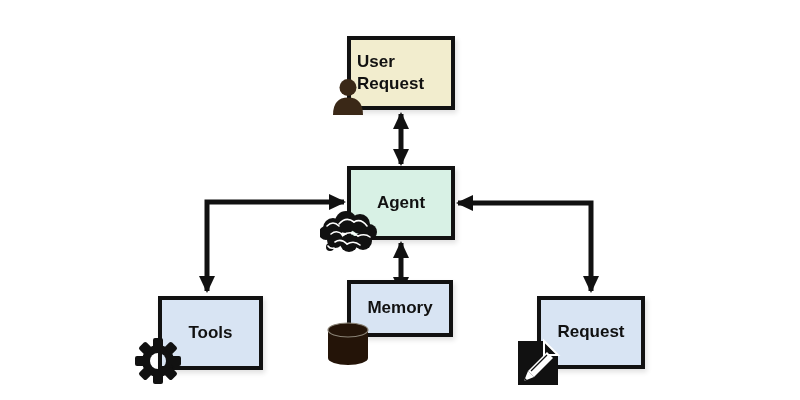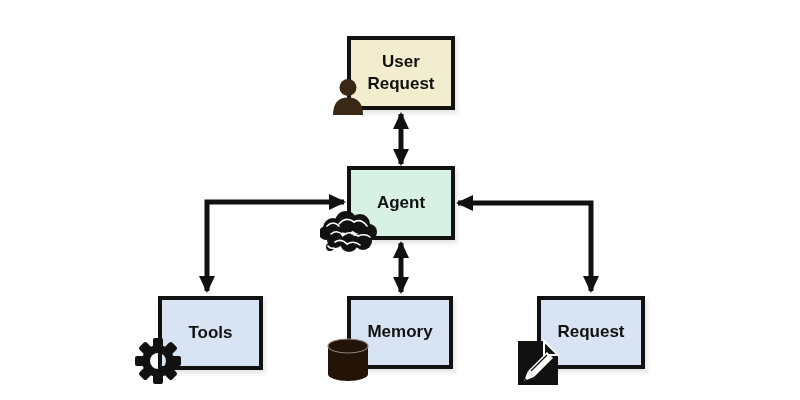--- a/index.html
+++ b/index.html
@@ -5,27 +5,27 @@
   html,body{margin:0;padding:0;}
   .canvas{
     position:relative;width:800px;height:400px;overflow:hidden;
     background:var(--canvas,#ffffff);
     font-family:"Liberation Sans",sans-serif;
   }
   .node{
     position:absolute;box-sizing:border-box;
     border:4px solid var(--line,#111);
     display:flex;align-items:center;justify-content:center;
-    text-align:center;font-weight:bold;font-size:17px;line-height:1.3;
+    text-align:left;font-weight:bold;font-size:17px;line-height:1.3;
     color:#111;box-shadow:2px 3px 5px rgba(0,0,0,0.12);
   }
   .n-user    {left:347px;top:36px; width:108px;height:74px;background:var(--user-fill,#f2edce);}
   .n-agent   {left:347px;top:166px;width:108px;height:74px;background:var(--agent-fill,#d8f1e5);}
   .n-tools   {left:158px;top:296px;width:105px;height:74px;background:var(--support-fill,#d8e4f3);}
-  .n-memory  {left:347px;top:296px;width:106px;height:73px;background:var(--support-fill,#d8e4f3);}
+  .n-memory  {left:347px;top:280px;width:106px;height:57px;background:var(--support-fill,#d8e4f3);}
   .n-planning{left:537px;top:296px;width:108px;height:73px;background:var(--support-fill,#d8e4f3);}
   .node .label{padding:0 6px;}
   .icon{position:absolute;pointer-events:none;}
   .ic-person  {left:-21px;top:38px;width:36px;height:37px;}
   .ic-brain   {left:-31px;top:41px;width:57px;height:42px;}
   .ic-gear    {left:-29px;top:36px;width:50px;height:50px;}
   .ic-db      {left:-24px;top:37px;width:42px;height:46px;}
   .ic-doc     {left:-24px;top:34px;width:44px;height:52px;}
   .connectors{position:absolute;left:0;top:0;width:800px;height:400px;pointer-events:none;}
   .connectors path{fill:none;stroke:var(--line,#111);stroke-width:5;}

